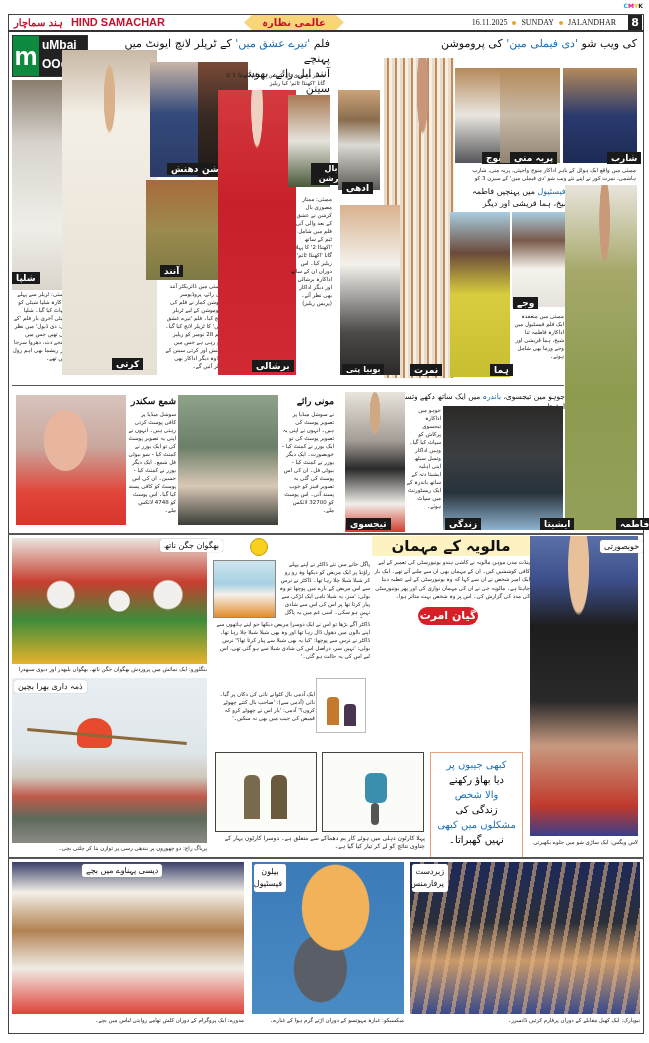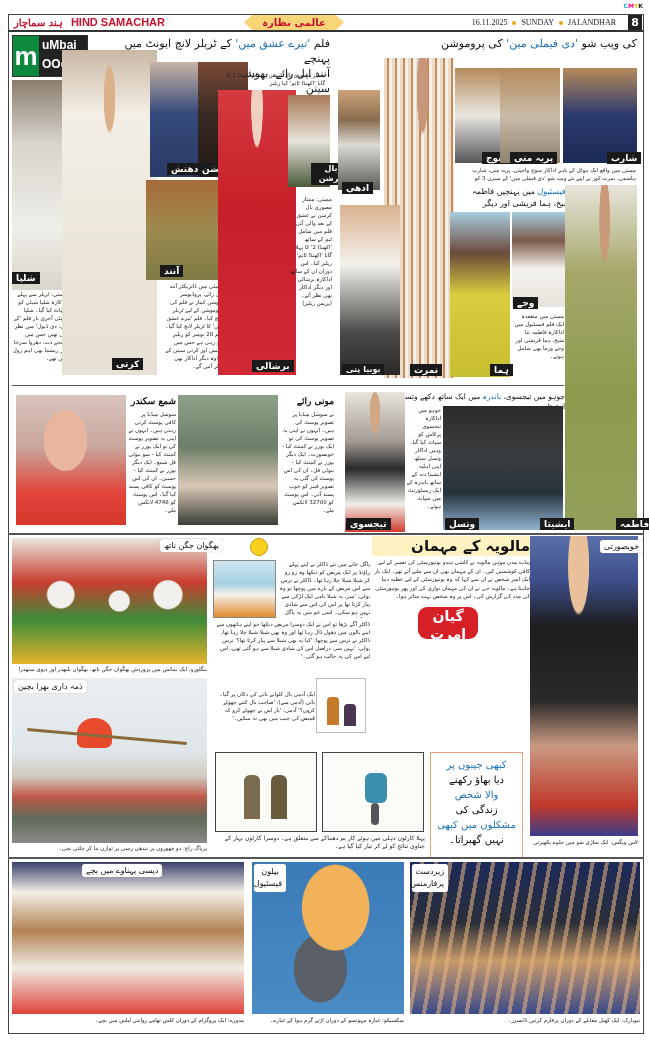--- a/index.html
+++ b/index.html
@@ -20,22 +20,22 @@
 .mm .b{flex:1;background:#222;color:#fff;font-weight:bold;font-size:12px;line-height:19px;padding-left:3px;font-family:"Liberation Sans",sans-serif}
 .headline{position:absolute;direction:rtl;text-align:right;font-family:"DejaVu Serif",serif;color:#111}
 .hl-blue{color:#1a6fb5}
 .photo{position:absolute;overflow:hidden}
 .tag{position:absolute;background:#1a1a1a;color:#fff;font-weight:bold;font-size:9px;padding:1px 4px;direction:rtl;font-family:"DejaVu Sans",sans-serif}
 .cap{position:absolute;font-size:5.5px;line-height:8px;color:#222;direction:rtl;text-align:right;overflow:hidden}
 .hr{position:absolute;height:1px;background:#555}
 .label-box{position:absolute;background:#fff;border-radius:3px;font-size:8px;padding:2px 4px;direction:rtl;color:#111;font-family:"DejaVu Serif",serif;box-shadow:0 0 1px #999}
 .hansna{position:absolute;left:212px;top:537px;width:160px;height:20px;background:#e01b24;color:#fff;font-weight:bold;font-size:11px;text-align:center;line-height:20px;clip-path:polygon(6% 0,94% 0,100% 50%,94% 100%,6% 100%,0 50%)}
 .smile{position:absolute;left:250px;top:538px;width:18px;height:18px;border-radius:50%;background:#f7d11e;border:1px solid #c79a00}
-.malwa{position:absolute;left:372px;top:536px;width:158px;height:20px;background:#fdf3c2;color:#111;font-weight:bold;font-size:15px;text-align:right;line-height:20px;direction:rtl;font-family:"DejaVu Sans",sans-serif}
-.gyan{position:absolute;left:418px;top:607px;width:60px;height:32px;background:#d61f26;color:#fff;border-radius:9px;font-size:14px;font-weight:bold;text-align:center;line-height:18px;direction:rtl}
+.malwa{position:absolute;left:372px;top:536px;width:158px;height:20px;background:#fdf3c2;color:#111;font-weight:bold;font-size:15px;text-align:center;line-height:20px;direction:rtl;font-family:"DejaVu Sans",sans-serif}
+.gyan{position:absolute;left:418px;top:607px;width:60px;height:18px;background:#d61f26;color:#fff;border-radius:9px;font-size:11px;font-weight:bold;text-align:center;line-height:18px;direction:rtl}
 .trends{position:absolute;left:202px;top:733px;width:322px;height:14px;font-size:7px;direction:rtl;text-align:right;line-height:14px;border-top:1px dashed #888;border-bottom:1px dashed #888;color:#111}
 .xicon{display:inline-block;width:11px;height:11px;background:#111;color:#fff;border-radius:50%;font-size:7px;line-height:11px;text-align:center;vertical-align:middle;font-weight:bold}
 .quote{position:absolute;left:430px;top:752px;width:93px;height:106px;border:1px solid #e8a27a;background:#fff;direction:rtl;text-align:center;font-size:10px;line-height:15px;padding-top:4px;font-family:"DejaVu Serif",serif}
 .quote .blue{color:#1a6fb5}
 .cartoon{position:absolute;border:1px solid #444;background:#fbfbf8}
 </style>
 </head>
 <body>
 
 <div class="page">
@@ -161,21 +161,21 @@
 
   <div class="headline" style="left:380px;top:392px;width:185px;font-size:7.5px;line-height:10px">
     <span>جوہو میں تیجسوی،</span>
     <span class="hl-blue">باندرہ</span>
     <span>میں ایک ساتھ دکھے وتسل - ایشیتا</span>
   </div>
   <div class="photo" style="left:345px;top:392px;width:60px;height:140px;background:radial-gradient(ellipse at 50% 15%,#d0a884 0 12%,transparent 13%),linear-gradient(180deg,#e8e4dc 0%,#a49c95 35%,#2a2a2a 55%,#f1efea 80%,#d13b2e 100%)"></div>
   <div class="tag" style="left:346px;top:518px">تیجسوی</div>
   <div class="cap" style="left:405px;top:406px;width:36px;height:120px">جوہو میں اداکارہ تیجسوی پرکاش کو سپاٹ کیا گیا۔ وہیں اداکار وتسل سیٹھ اپنی اہلیہ ایشیتا دتہ کے ساتھ باندرہ کے ایک ریسٹورنٹ میں سپاٹ ہوئے۔</div>
   <div class="photo" style="left:443px;top:406px;width:120px;height:124px;background:linear-gradient(180deg,#2c2a28 0%,#3b3f42 40%,#27323a 70%,#8fb3d0 100%)"></div>
-  <div class="tag" style="left:445px;top:518px">وتسل</div>
+  <div class="tag" style="left:445px;top:518px">زندگی</div>
   <div class="tag" style="left:540px;top:518px">ایشیتا</div>
 
   <div class="hr" style="left:8px;top:533px;width:636px;height:2px"></div>
 
   <div class="photo" style="left:12px;top:538px;width:195px;height:126px;background:radial-gradient(circle at 25% 45%,#f2f0ec 0 8%,transparent 9%),radial-gradient(circle at 55% 50%,#f2f0ec 0 8%,transparent 9%),radial-gradient(circle at 80% 45%,#f2f0ec 0 8%,transparent 9%),linear-gradient(180deg,#e9e6df 0%,#c73e2f 35%,#3e8c3a 65%,#e6b32b 100%)"></div>
   <div class="label-box" style="left:160px;top:539px">بھگوان جگن ناتھ</div>
   <div class="cap" style="left:12px;top:665px;width:195px;height:9px">بنگلورو: ایک نمائش میں پروردش بھگوان جگن ناتھ، بھگوان بلبھدر اور دیوی سبھدرا کی مورتیاں۔</div>
 
   <div class="smile"></div>
   <div class="photo" style="left:213px;top:560px;width:63px;height:58px;background:linear-gradient(180deg,#cfe5ef 0%,#a6d1e2 40%,#f4f0ea 60%,#e38c2d 100%);border:1px solid #888"></div>

